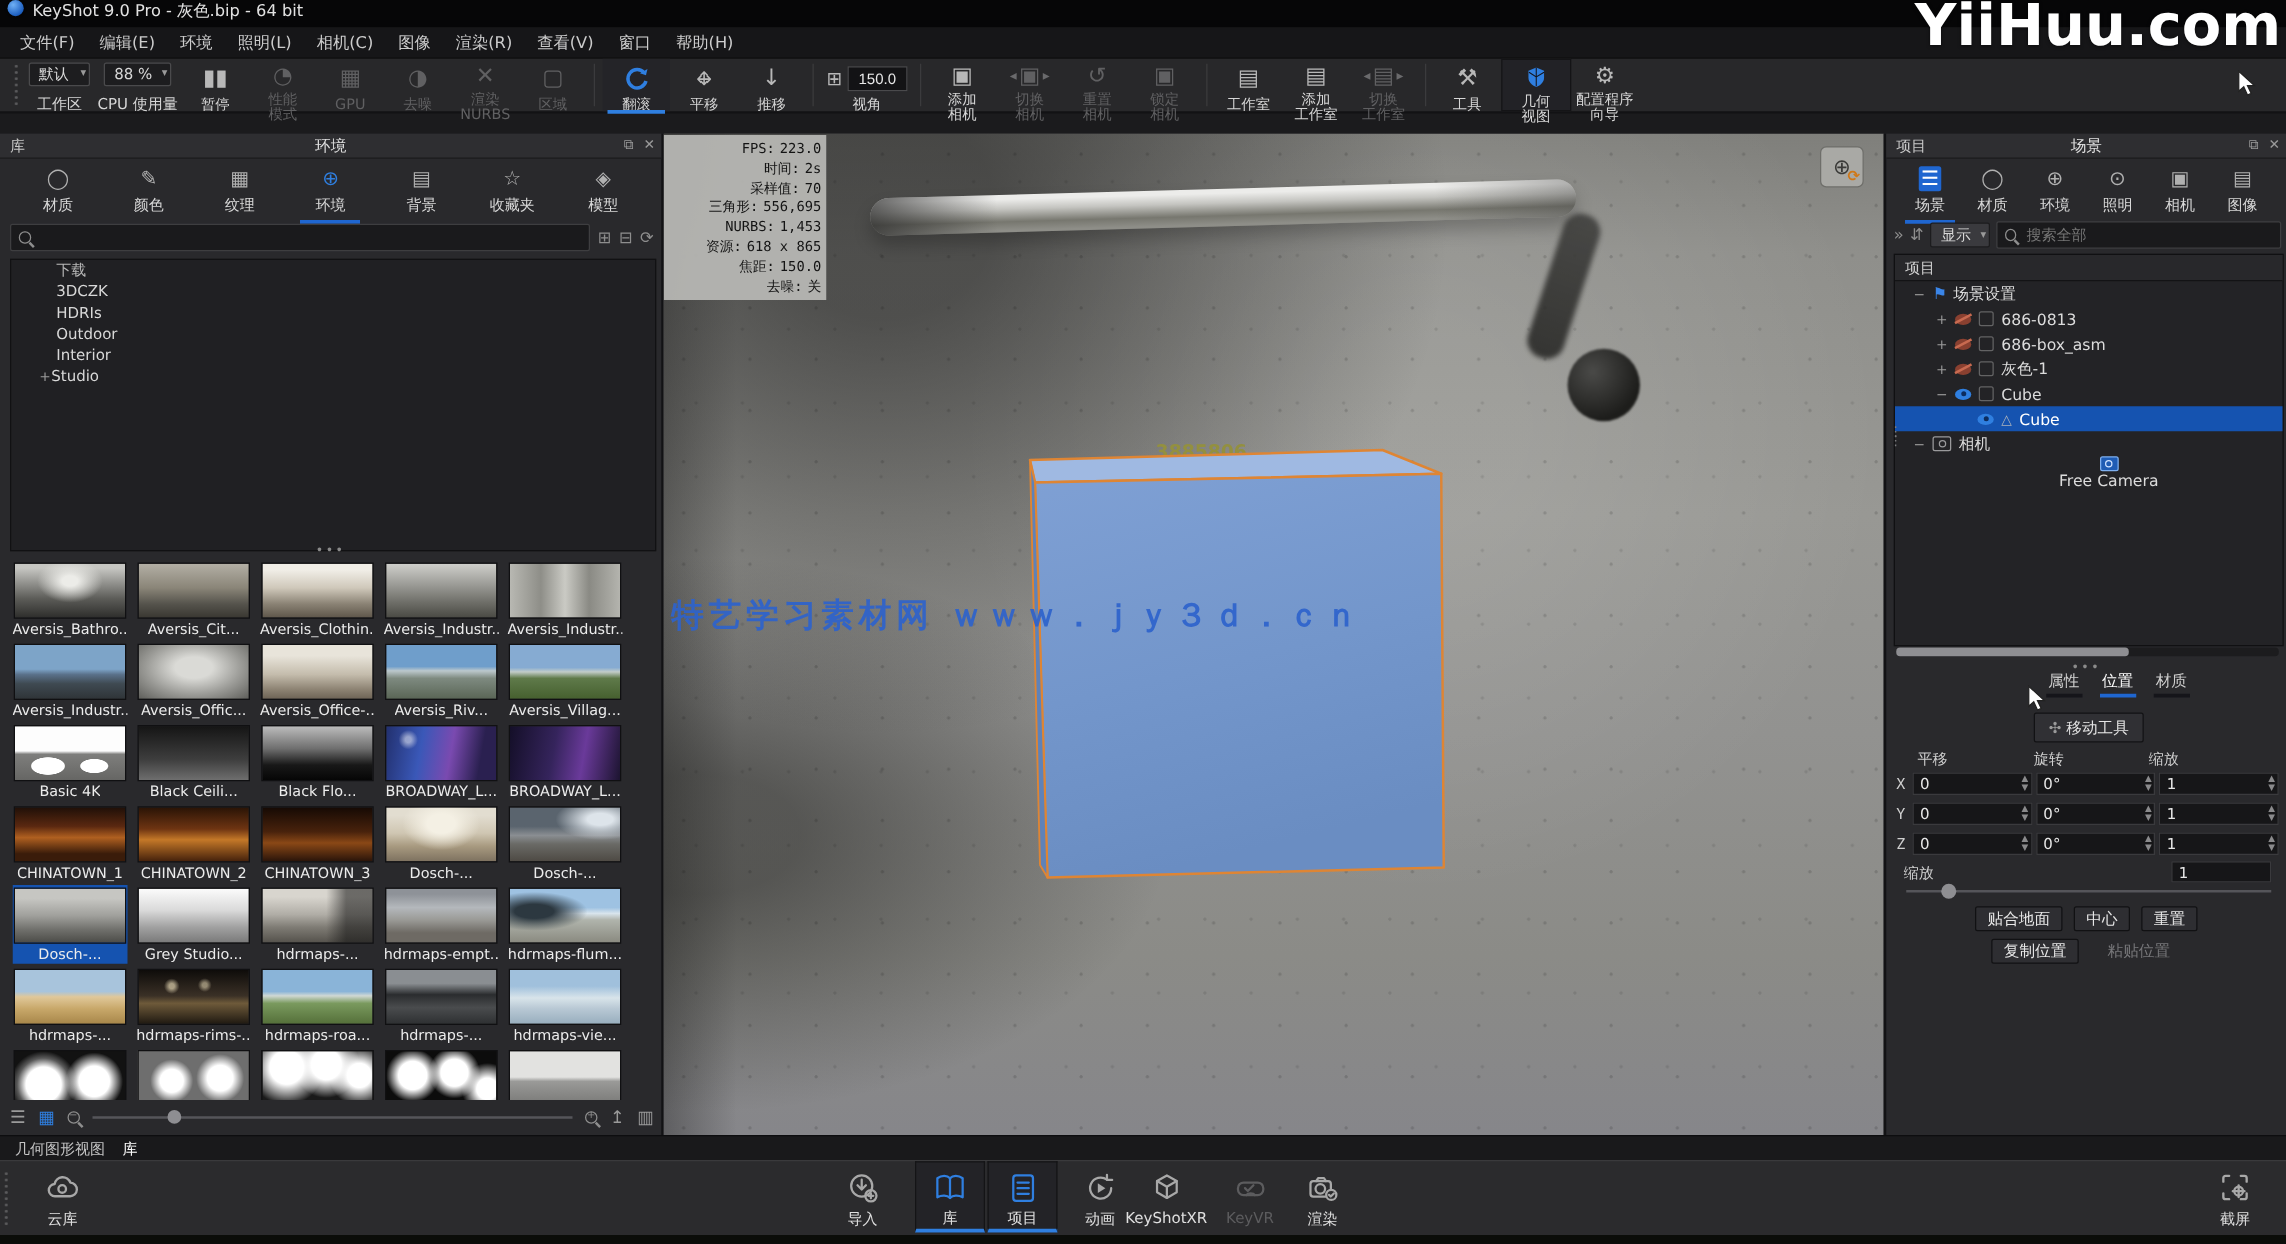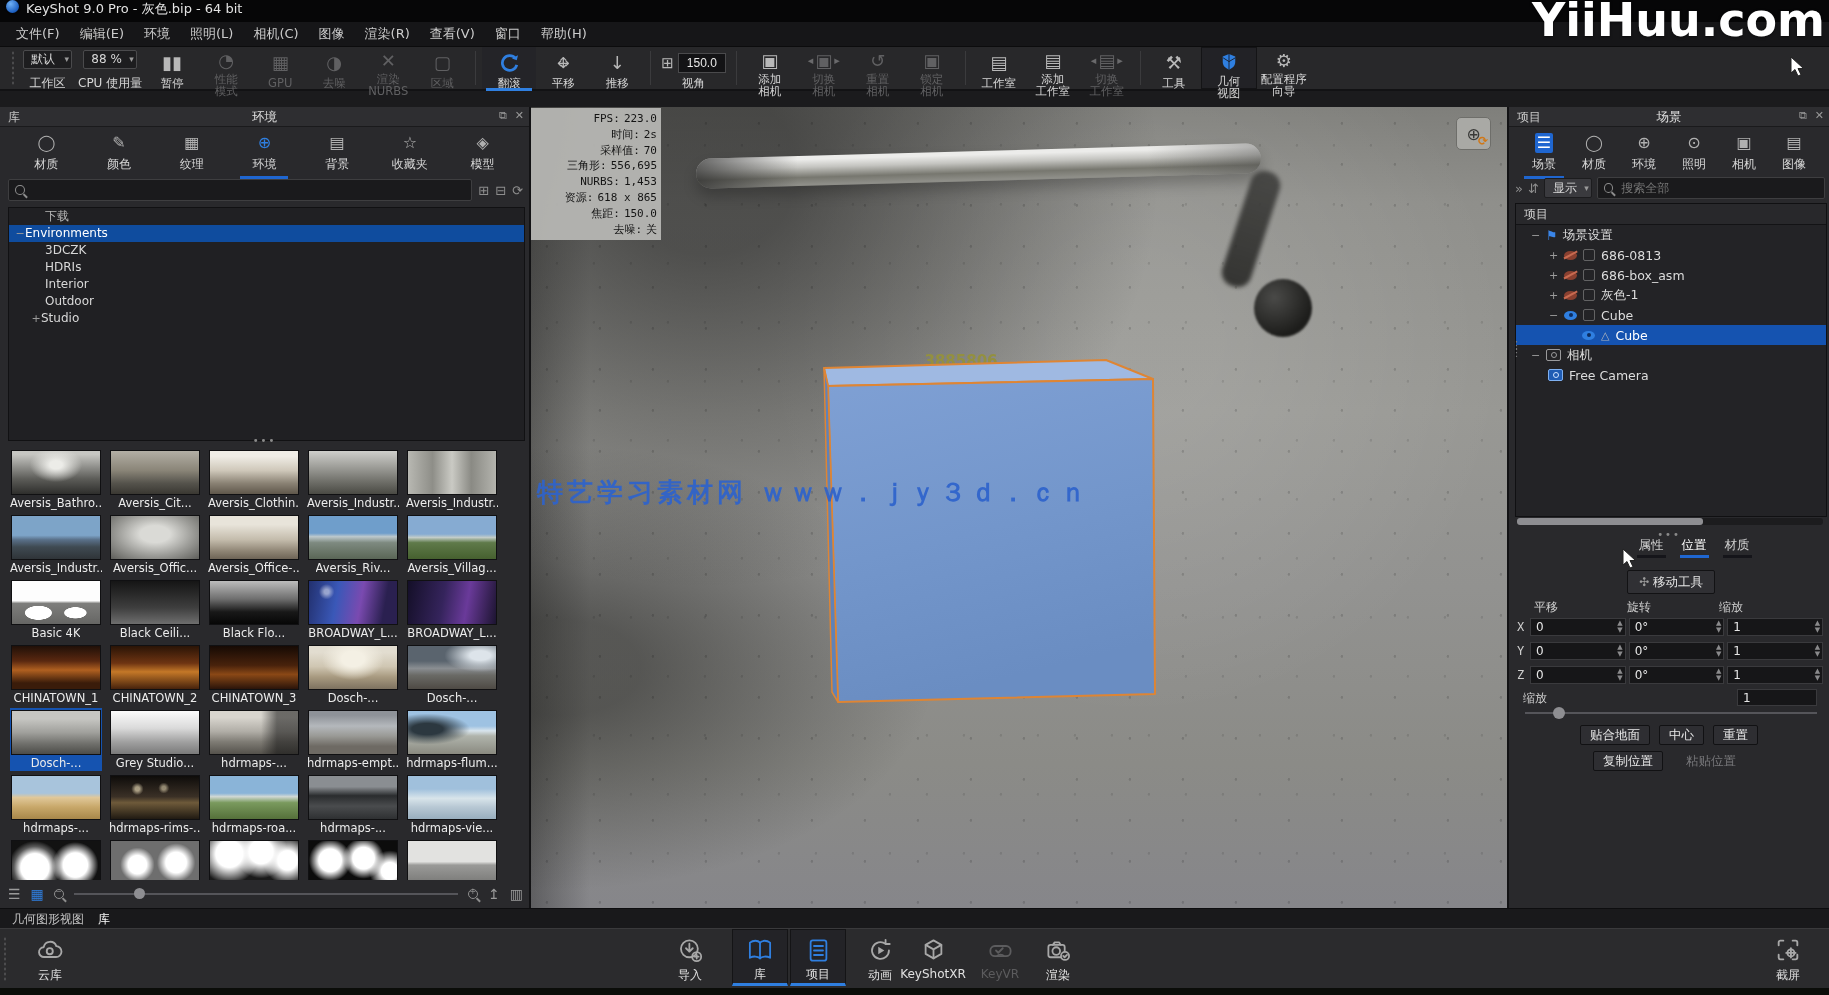--- a/index.html
+++ b/index.html
@@ -386,25 +386,24 @@
       <div class="searchbox">
         <span class="mag"></span>
         <input type="text" value="" style="">
       </div>
       <span class="mini-ic">⊞</span>
       <span class="mini-ic">⊟</span>
       <span class="mini-ic">⟳</span>
     </div>
     <div id="lib-tree">
         <div class="trow dim" style="padding-left: 36px;"><span>下载</span></div>
-        <div class="trow sel" style="padding-left: 6px;"><span class="texp">−</span><span>Environments</span></div>
         <div class="trow" style="padding-left: 36px;"><span>3DCZK</span></div>
         <div class="trow" style="padding-left: 36px;"><span>HDRIs</span></div>
+        <div class="trow" style="padding-left: 36px;"><span>Outdoor</span></div>
         <div class="trow" style="padding-left: 36px;"><span>Interior</span></div>
-        <div class="trow" style="padding-left: 36px;"><span>Outdoor</span></div>
         <div class="trow" style="padding-left: 22px;"><span class="texp">+</span><span>Studio</span></div>
       </div>
     <div id="lib-splitter">•••</div>
     <div id="thumbgrid">
         <div class="thumb">
           <div class="img tn-bath"></div>
           <div class="nm">Aversis_Bathro...</div>
         </div>
         <div class="thumb">
           <div class="img tn-city"></div>
@@ -715,21 +714,21 @@
             <span style="width: 6px; flex: 0 0 auto;"></span>
             <span>Cube</span>
           </div>
           <div class="srow" style="padding-left: 14px;">
             <span class="sexp">−</span>
             <span style="width: 5px; flex: 0 0 auto;"></span>
             <span class="camic"></span>
             <span style="width: 6px; flex: 0 0 auto;"></span>
             <span>相机</span>
           </div>
-          <div class="srow" style="padding-left: 32px;">
+          <div class="srow" style="padding-left: 32px; flex-direction: column;">
             <span class="camic blue"></span>
             <span style="width: 6px; flex: 0 0 auto;"></span>
             <span>Free Camera</span>
           </div>
         </div>
     </div>
     <div id="proj-edge-dots">⋮<br>⋮</div>
     <div id="proj-hsb">
         <div class="hthumb"></div>
       </div>

